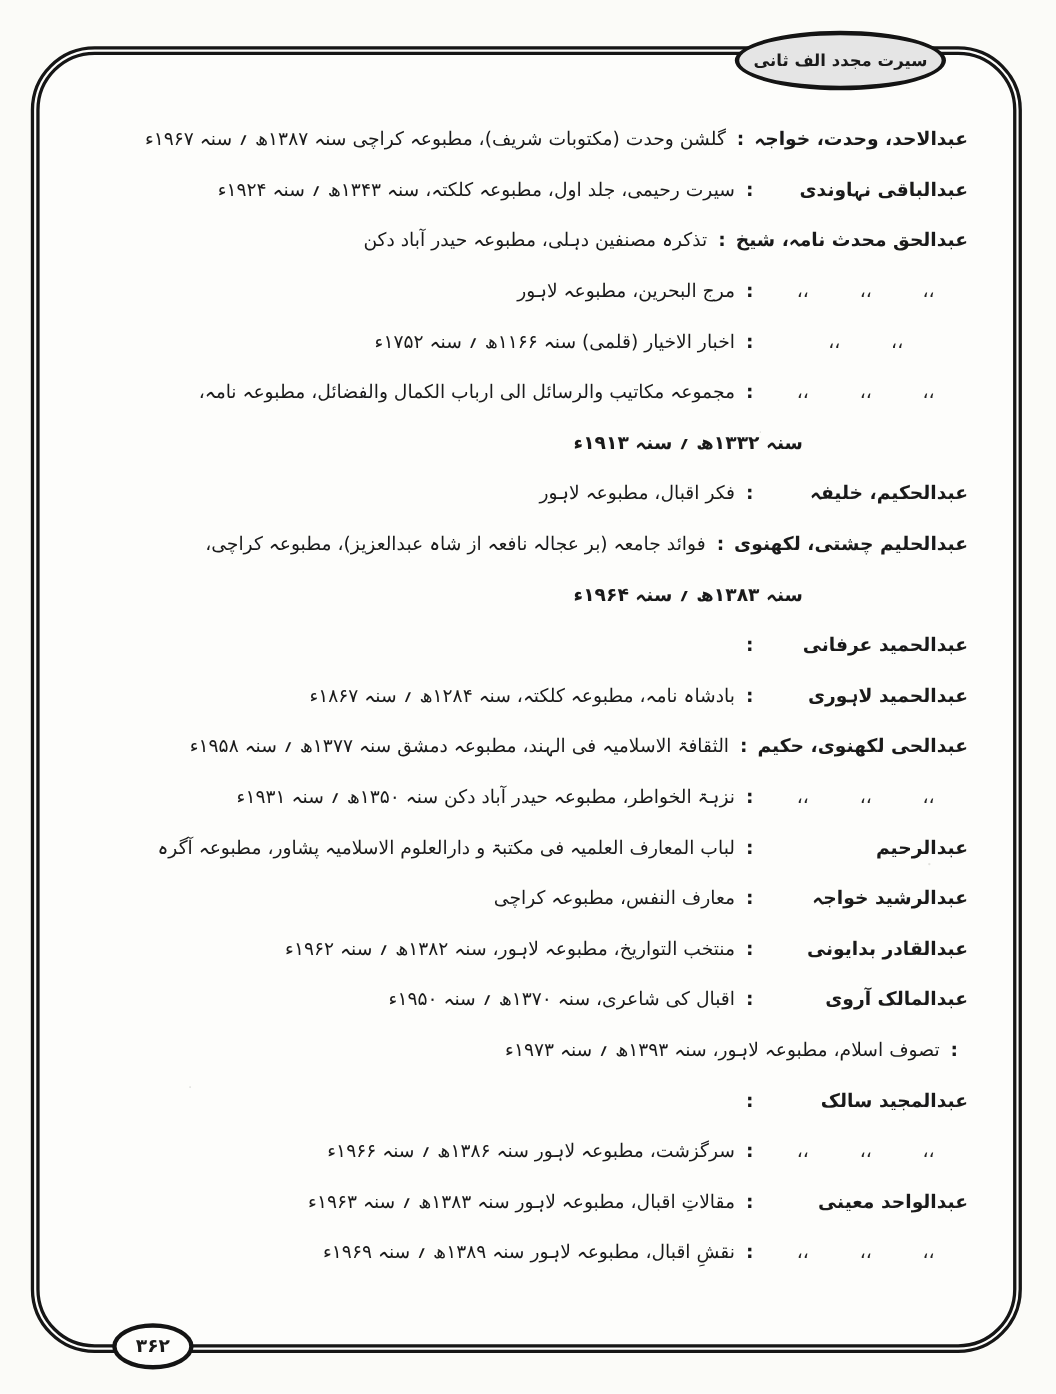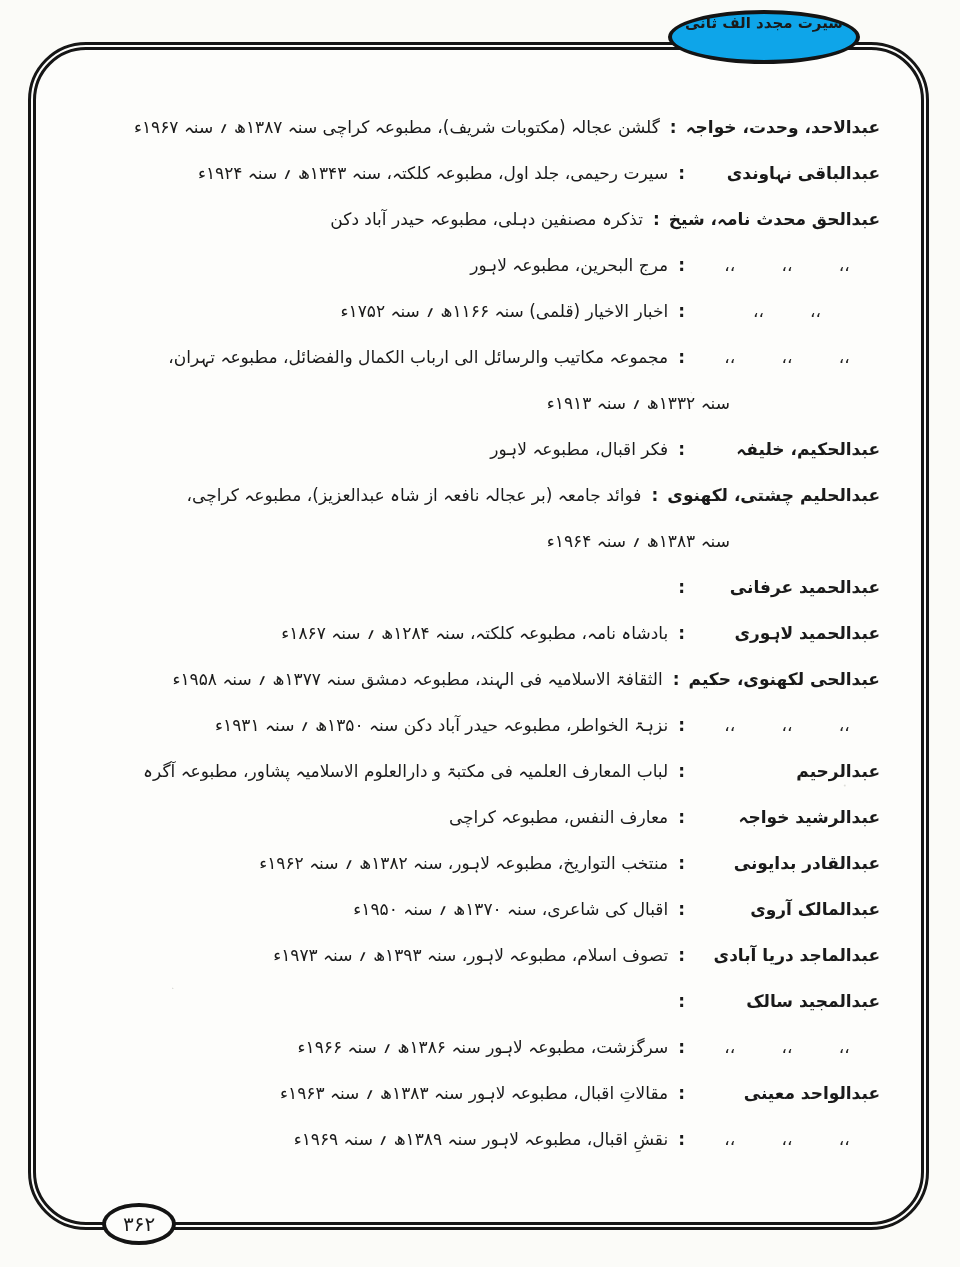--- a/index.html
+++ b/index.html
@@ -24,43 +24,43 @@
   
   .scan:after{
     content:"";position:absolute;inset:0;pointer-events:none;
     background:
       radial-gradient(1px 1px at 18% 78%,#c9c9c4 0,transparent 100%),
       radial-gradient(1px 1px at 72% 31%,#cfcfca 0,transparent 100%),
       radial-gradient(1.5px 1.5px at 88% 62%,#d6d6d0 0,transparent 100%);
   }
   
   .cartouche{
-    position:absolute;top:10px;right:100px;
+    position:absolute;top:28px;right:100px;
     width:192px;height:54px;
     border:4px solid #141414;
     border-radius:50%;
-    background:#0ea5e9;
-    display:flex;justify-content:center;
+    background:#e5e5e5;
+    display:flex;align-items:center;justify-content:center;
     z-index:3;box-sizing:border-box;
   }
   .cartouche span{
     font-size:15px;font-weight:bold;letter-spacing:0;
     direction:rtl;white-space:nowrap;
   }
   
   .pagenum{
     position:absolute;top:1203px;left:102px;
     width:74px;height:42px;
     border:4px solid #141414;
     border-radius:50%;
     background:#fdfdfb;
     display:flex;align-items:center;justify-content:center;
     z-index:3;box-sizing:border-box;
   }
-  .pagenum span{font-size:20px;font-weight:normal;}
+  .pagenum span{font-size:17px;font-weight:bold;}
   
   .bib{
     position:absolute;
     top:104px;right:80px;left:62px;
     direction:rtl;
     font-size:17px;
     z-index:2;
   }
   .line{
     display:flex;
@@ -77,38 +77,38 @@
   }
   .author.ditto{
     font-weight:normal;
     word-spacing:2.4em;
     text-align:center;
     color:#222;
   }
   .sep{flex:0 0 auto;margin:0 9px 0 10px;font-weight:bold;}
   .title{flex:0 0 auto;}
   .line.cont{padding-right:150px;}
-  .line.cont .title{font-weight:normal;}
+  .line.cont .title{font-weight:bold;}
 </style>
 </head>
 <body>
 
 <div class="scan">
 
   <div class="border-frame"></div>
 
   <div class="cartouche">
     <span>سیرت مجدد الف ثانی</span>
   </div>
 
   <div class="bib">
       <div class="line">
         <span class="author">عبدالاحد، وحدت، خواجہ</span>
         <span class="sep">:</span>
-        <span class="title">گلشن عجالہ (مکتوبات شریف)، مطبوعہ کراچی سنہ ۱۳۸۷ھ ؍ سنہ ۱۹۶۷ء</span>
+        <span class="title">گلشن وحدت (مکتوبات شریف)، مطبوعہ کراچی سنہ ۱۳۸۷ھ ؍ سنہ ۱۹۶۷ء</span>
       </div>
       <div class="line">
         <span class="author">عبدالباقی نہاوندی</span>
         <span class="sep">:</span>
         <span class="title">سیرت رحیمی، جلد اول، مطبوعہ کلکتہ، سنہ ۱۳۴۳ھ ؍ سنہ ۱۹۲۴ء</span>
       </div>
       <div class="line">
         <span class="author">عبدالحق محدث نامہ، شیخ</span>
         <span class="sep">:</span>
         <span class="title">تذکرہ مصنفین دہلی، مطبوعہ حیدر آباد دکن</span>
@@ -119,21 +119,21 @@
         <span class="title">مرج البحرین، مطبوعہ لاہور</span>
       </div>
       <div class="line">
         <span class="author ditto">،، ،،</span>
         <span class="sep">:</span>
         <span class="title">اخبار الاخیار (قلمی) سنہ ۱۱۶۶ھ ؍ سنہ ۱۷۵۲ء</span>
       </div>
       <div class="line">
         <span class="author ditto">،، ،، ،،</span>
         <span class="sep">:</span>
-        <span class="title">مجموعہ مکاتیب والرسائل الی ارباب الکمال والفضائل، مطبوعہ تہران،</span>
+        <span class="title">مجموعہ مکاتیب والرسائل الی ارباب الکمال والفضائل، مطبوعہ نامہ،</span>
       </div>
       <div class="line cont">
         <span class="title">سنہ ۱۳۳۲ھ ؍ سنہ ۱۹۱۳ء</span>
       </div>
       <div class="line">
         <span class="author">عبدالحکیم، خلیفہ</span>
         <span class="sep">:</span>
         <span class="title">فکر اقبال، مطبوعہ لاہور</span>
       </div>
       <div class="line">
@@ -177,21 +177,20 @@
         <span class="author">عبدالقادر بدایونی</span>
         <span class="sep">:</span>
         <span class="title">منتخب التواریخ، مطبوعہ لاہور، سنہ ۱۳۸۲ھ ؍ سنہ ۱۹۶۲ء</span>
       </div>
       <div class="line">
         <span class="author">عبدالمالک آروی</span>
         <span class="sep">:</span>
         <span class="title">اقبال کی شاعری، سنہ ۱۳۷۰ھ ؍ سنہ ۱۹۵۰ء</span>
       </div>
       <div class="line">
-        <span class="author">عبدالماجد دریا آبادی</span>
         <span class="sep">:</span>
         <span class="title">تصوف اسلام، مطبوعہ لاہور، سنہ ۱۳۹۳ھ ؍ سنہ ۱۹۷۳ء</span>
       </div>
       <div class="line">
         <span class="author">عبدالمجید سالک</span>
         <span class="sep">:</span>
       </div>
       <div class="line">
         <span class="author ditto">،، ،، ،،</span>
         <span class="sep">:</span>

